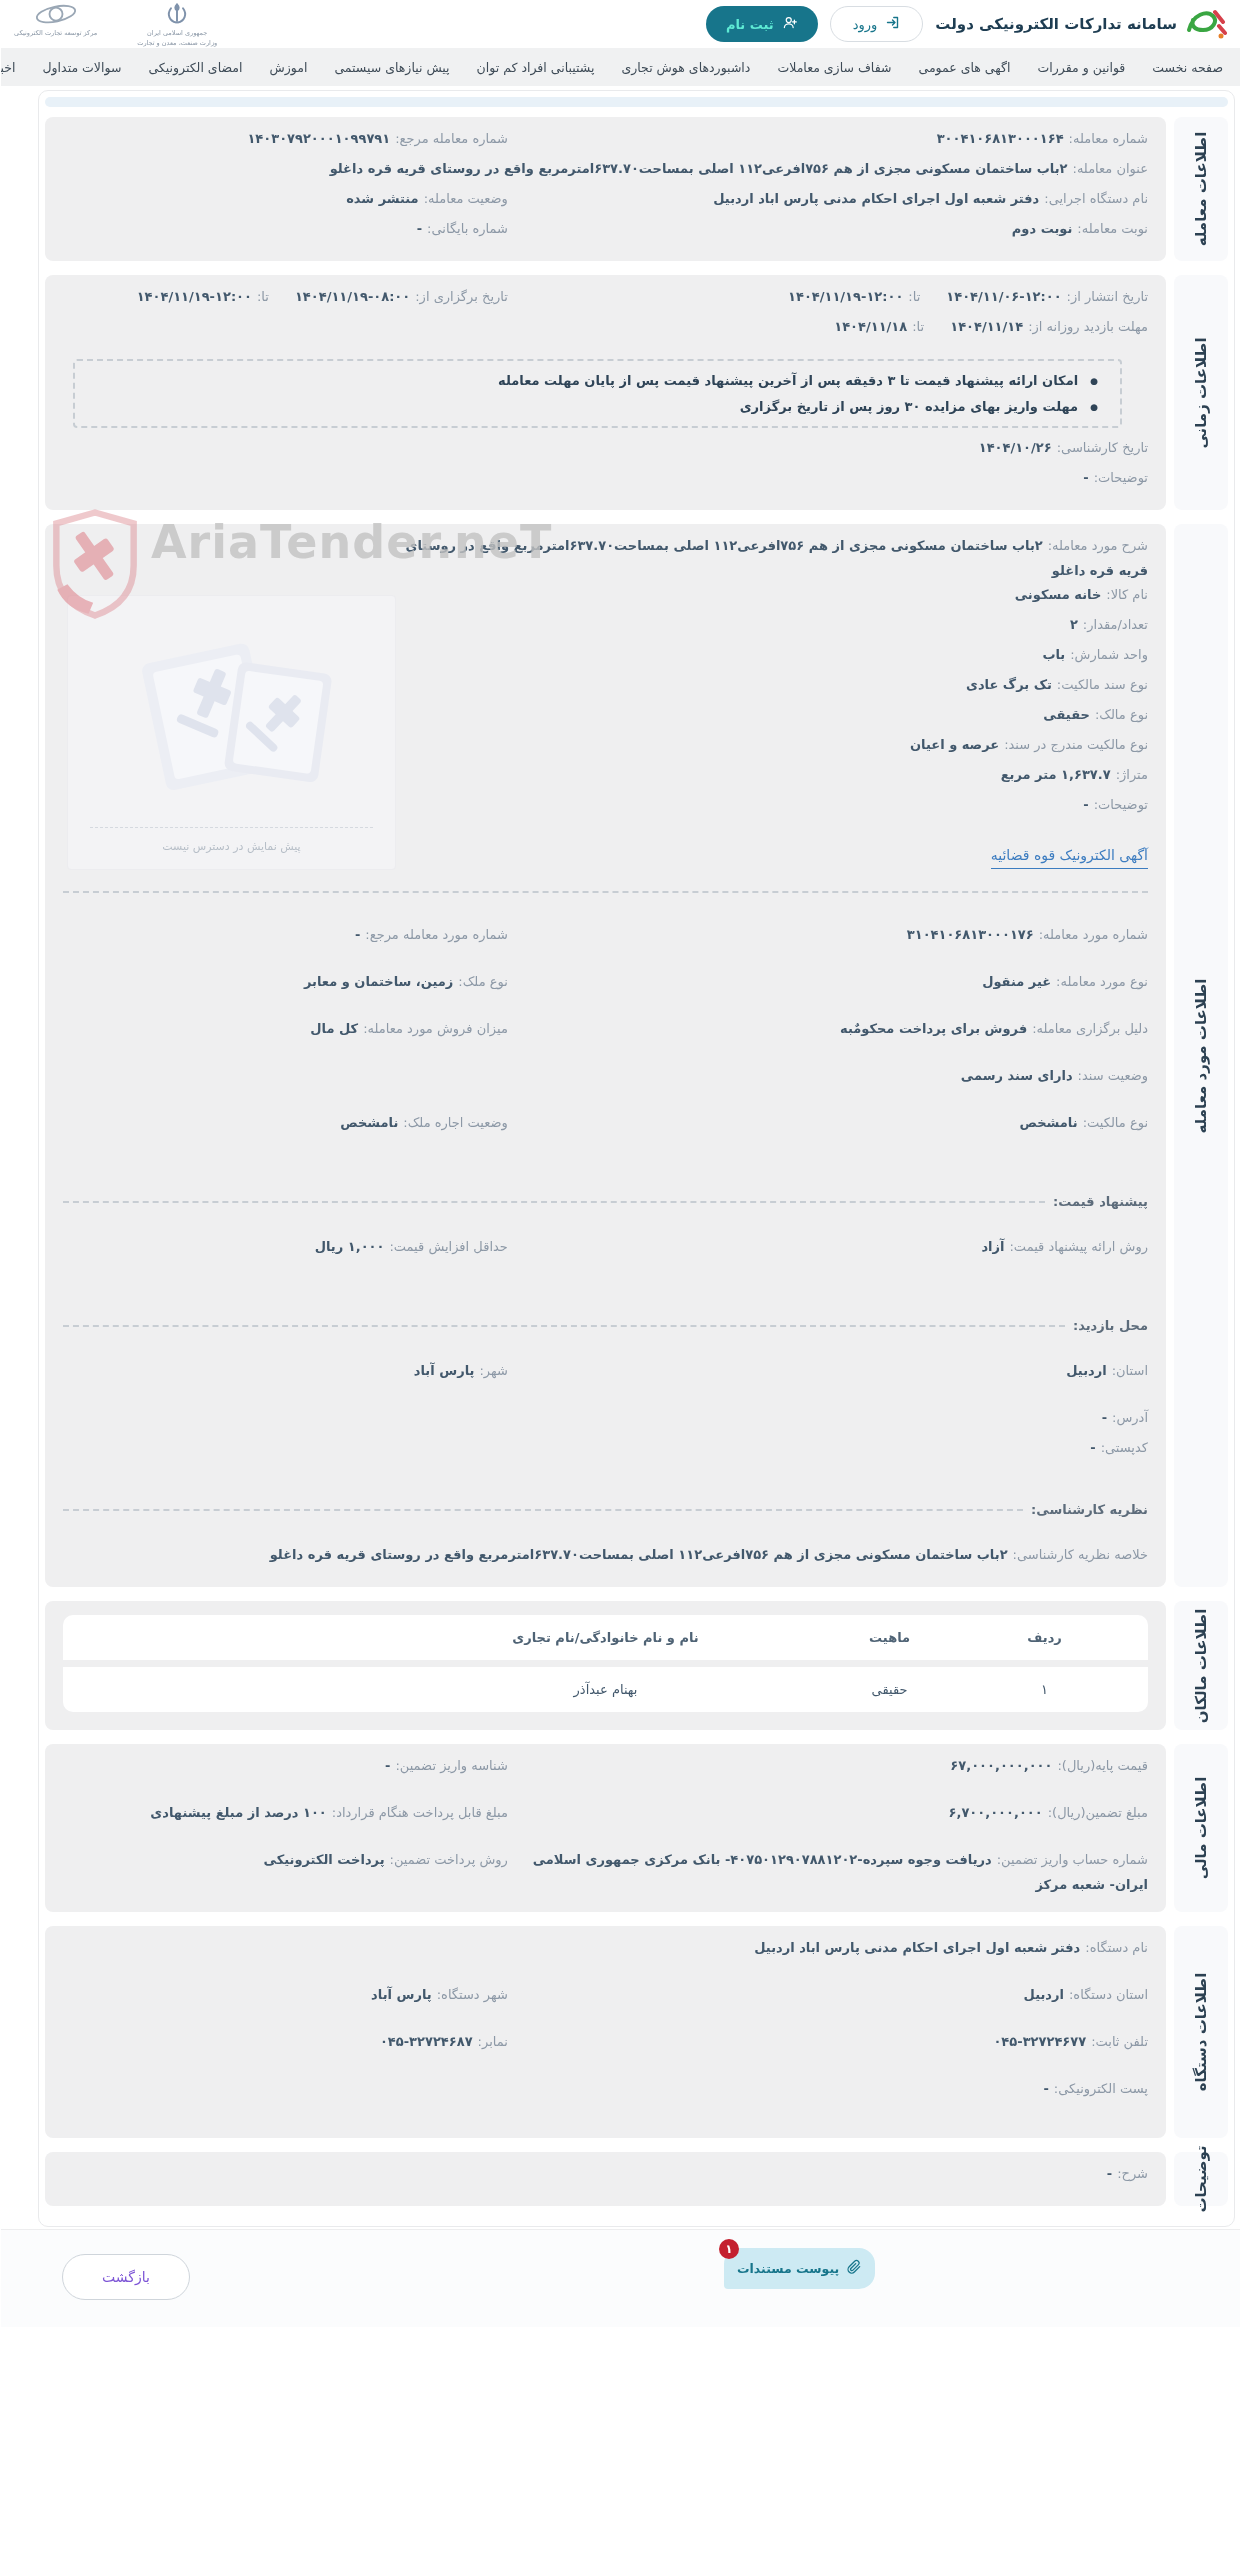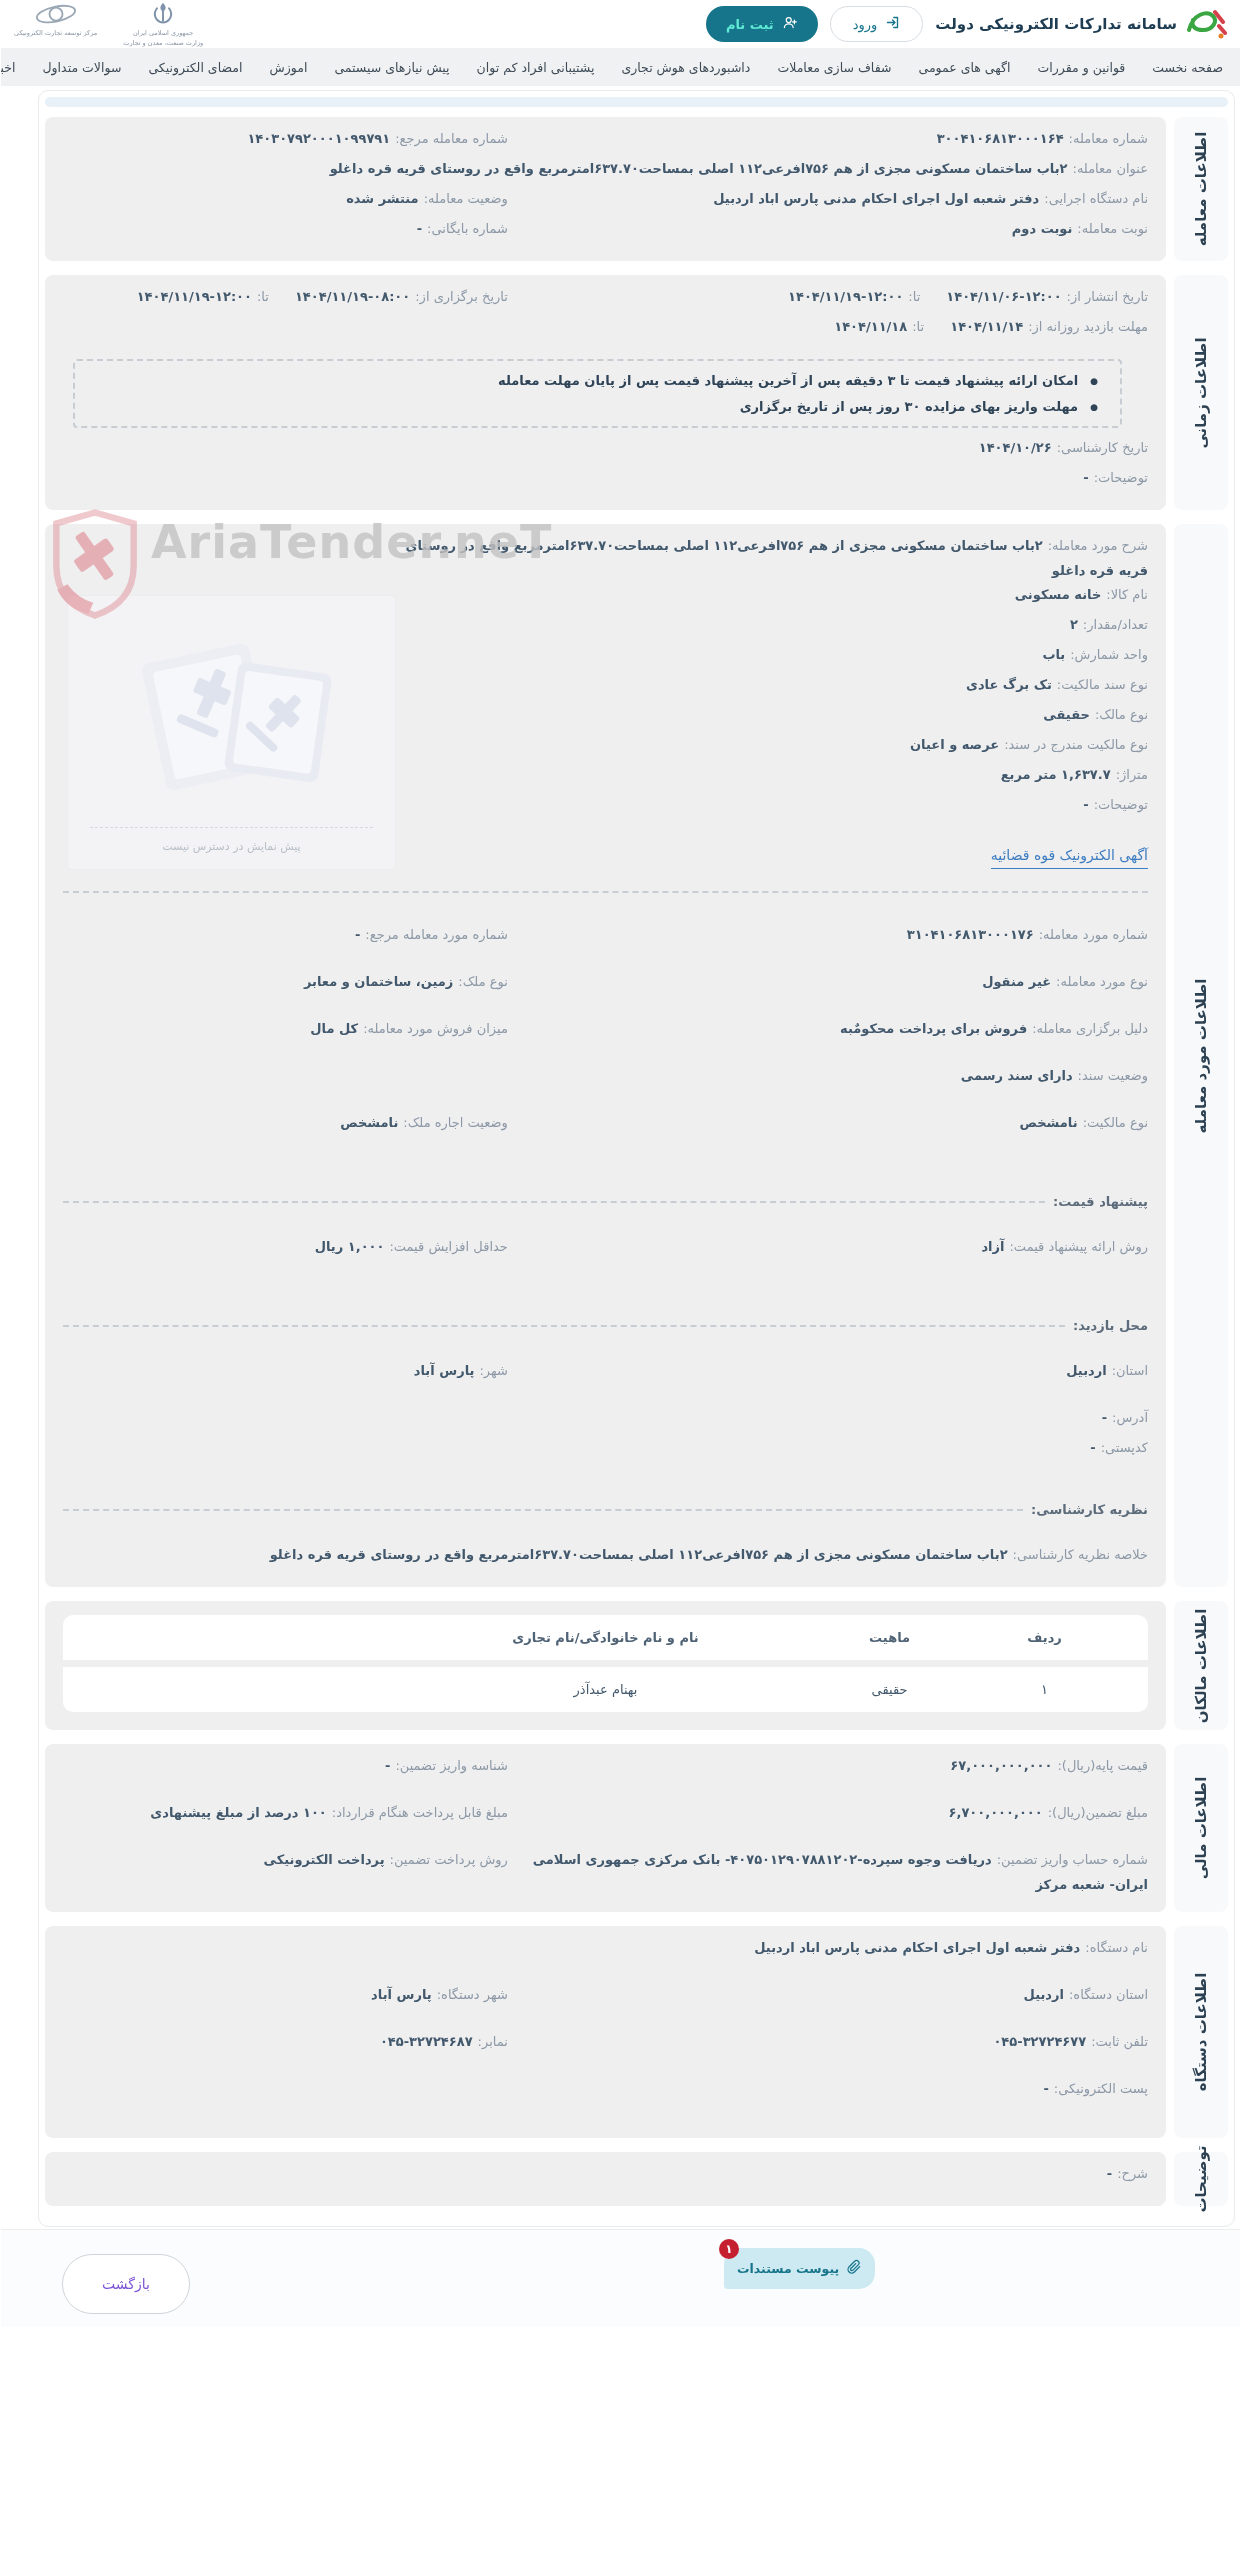--- a/index.html
+++ b/index.html
@@ -10,21 +10,21 @@
   }
   
   .topbar { height:48px; display:flex; align-items:center; justify-content:space-between; padding:0 14px; background:#fff; }
   .right-group { display:flex; align-items:center; gap:12px; }
   .brand { display:flex; align-items:center; gap:8px; }
   .brand-title { font-size:15px; font-weight:700; color:#1e3d52; white-space:nowrap; }
   .pill-outline { display:flex; align-items:center; gap:8px; border:1px solid #d8dde2; border-radius:996px;
       padding:8px 22px; color:#17758b; background:#fff; font-size:13px; cursor:pointer; }
   .pill-solid { display:flex; align-items:center; gap:8px; background:#17758b; color:#5eead4; border:none;
       border-radius:996px; padding:9px 20px; font-size:13px; font-weight:700; cursor:pointer; font-family:inherit; }
-  .gov-logos { display:flex; align-items:flex-start; gap:26px; direction:ltr; padding-top:2px; }
+  .gov-logos { display:flex; align-items:flex-start; gap:40px; direction:ltr; padding-top:2px; }
   .gov-logo { display:flex; flex-direction:column; align-items:center; gap:1px; }
   .gov-caption { font-size:6.5px; color:#8a97a6; text-align:center; line-height:1.4; white-space:nowrap; }
   
   .navbar { background:#f0f1f2; height:38px; display:flex; align-items:center; padding:0 18px; gap:27px;
       font-size:12.5px; color:#3e4b57; white-space:nowrap; }
   .nav-item { cursor:pointer; }
   
   .card { margin:4px 6px 0 38px; border:1px solid #e9eaec; border-radius:10px; padding:6px; background:#fff; position:relative; }
   .blue-strip { height:10px; background:#e8f1f8; border-radius:6px; margin-bottom:10px; }
   .band { display:flex; gap:8px; margin-bottom:14px; }
@@ -65,21 +65,21 @@
       pointer-events:none; z-index:3; direction:ltr; }
   .wm-text { font-size:46px; font-weight:700; color:#c3c3c3; opacity:.8; letter-spacing:1px; line-height:1.5; }
   
   .tbl { background:#fff; border-radius:10px; margin:4px 0; overflow:hidden; }
   .t-row { display:grid; grid-template-columns:15% 15% 40% auto; padding:15px 26px; align-items:center; }
   .t-head { color:#4f6375; font-weight:600; border-bottom:7px solid #efeff0; }
   .t-cell { text-align:center; color:#42586c; }
   .t-head .t-cell { color:#4f6375; }
   
   .footer { position:relative; height:98px; background:#fbfcfd; border-top:1px solid #ededee; margin-top:2px; }
-  .back-btn { position:absolute; left:62px; top:24px; width:128px; height:60px; border:1px solid #cfd5db;
+  .back-btn { position:absolute; left:62px; top:24px; width:128px; height:46px; border:1px solid #cfd5db;
       border-radius:996px; background:#fff; color:#7d55d6; font-size:14px; font-family:inherit; cursor:pointer; }
   .attach { position:absolute; left:724px; top:18px; display:flex; align-items:center; gap:7px; background:#cdeaf3;
       color:#17758b; padding:11px 13px; border-radius:16px 16px 16px 4px; font-size:12.5px; font-weight:600; cursor:pointer; }
   .badge { position:absolute; top:-9px; left:-5px; width:20px; height:20px; border-radius:50%; background:#c4202f;
       color:#fff; font-size:12px; display:flex; align-items:center; justify-content:center; font-weight:700; }
 </style>
 </head>
 <body>
 
 <header class="topbar">

